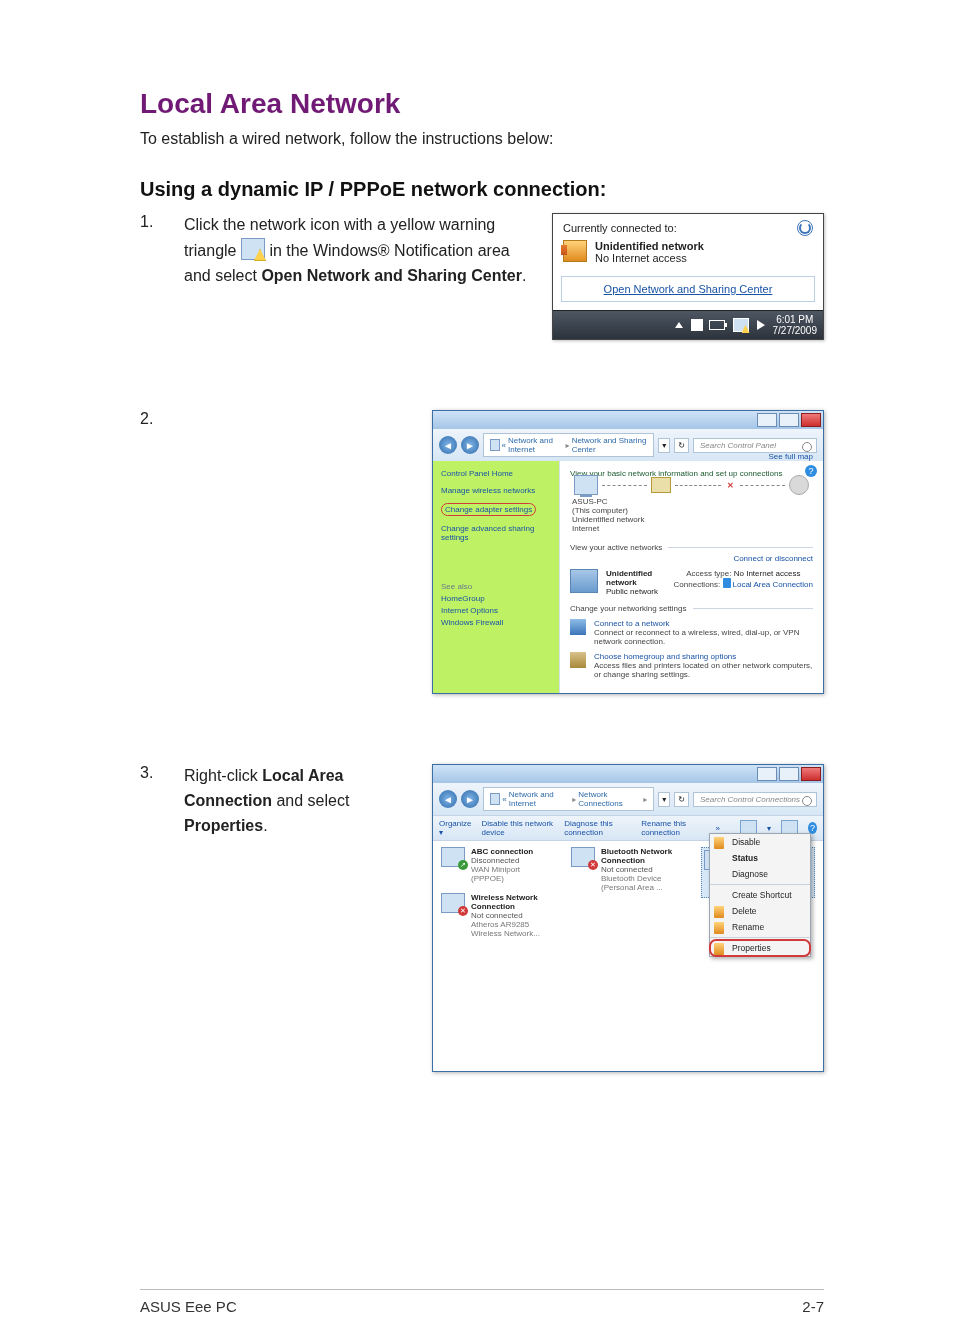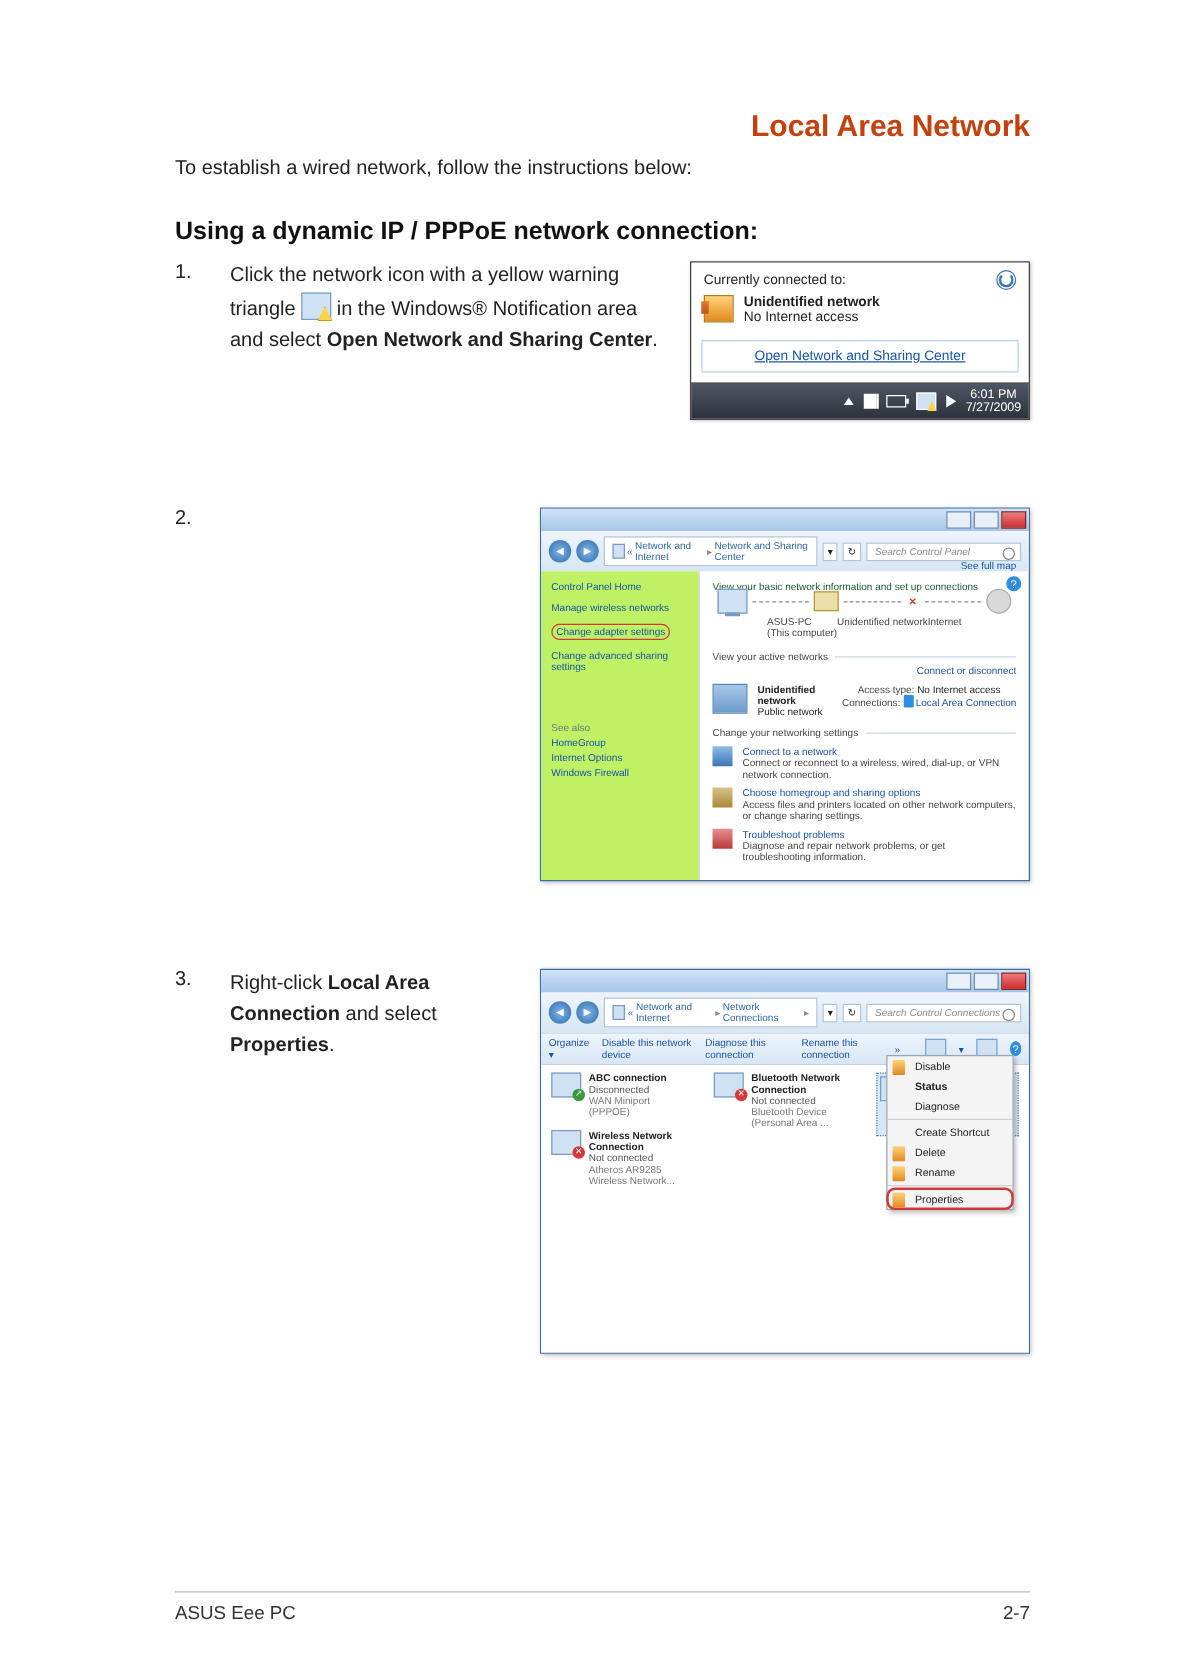--- a/index.html
+++ b/index.html
@@ -10,25 +10,24 @@
     color: #222;
   }
   .page {
     width: 954px;
     min-height: 1339px;
     box-sizing: border-box;
     padding: 88px 130px 40px 140px;
     position: relative;
   }
   h1 {
-    font-size: 24px;
+    font-size: 28px;
     font-weight: 700;
     margin: 0 0 10px 0;
-    color: #c2410c;
-    text-align: right;
+    color: #701a75;
   }
   .intro {
     font-size: 16px;
     margin: 0 0 30px 0;
   }
   h2 {
     font-size: 20px;
     font-weight: 700;
     color: #111;
     margin: 18px 0 12px 0;
@@ -190,21 +189,21 @@
   .win2-main{flex:1;padding:8px 10px;position:relative;}
   .helpq{position:absolute;right:6px;top:4px;width:12px;height:12px;border-radius:50%;background:#2e8de0;color:#fff;text-align:center;font-size:9px;line-height:12px;}
   .win2-main .title{color:#1a5a2e;margin-bottom:6px;}
   .diagram{display:flex;align-items:center;justify-content:space-between;margin:4px 0 2px 0;padding:0 4px;}
   .d-pc{width:22px;height:18px;background:#cfe2f3;border:1px solid #7a9bc4;position:relative;}
   .d-pc::after{content:"";position:absolute;left:5px;top:18px;width:12px;height:3px;background:#7a9bc4;}
   .dash{flex:1;border-top:1px dashed #888;margin:0 4px;}
   .d-net{width:18px;height:14px;background:#eadfa8;border:1px solid #b59a3a;}
   .d-x{color:#d13a3a;font-weight:700;margin:0 2px;}
   .d-globe{width:18px;height:18px;border-radius:50%;background:#d9d9d9;border:1px solid #aaa;}
-  .diag-labels{display:flex;justify-content:center;color:#444;padding:0 2px 6px 2px;}
+  .diag-labels{display:flex;justify-content:flex-end;color:#444;padding:0 2px 6px 2px;flex-direction:column;}
   .seefull{color:#1953a6;text-align:right;margin-top:-32px;margin-bottom:14px;}
 
   .grpline{display:flex;align-items:center;gap:6px;color:#444;margin:4px 0;}
   .grpline .rule{flex:1;border-top:1px solid #ccd6e2;}
   .connectlink{color:#1953a6;text-align:right;margin-top:-2px;margin-bottom:6px;}
 
   .netblock{display:flex;gap:8px;margin:4px 0 8px 0;}
   .netblock .ic{width:26px;height:22px;background:linear-gradient(#a7c7e7,#6a9bce);border:1px solid #5a86b4;}
   .kv{flex:1;}
   .kv .nb{font-weight:700;}
@@ -242,21 +241,21 @@
 
   .ctxmenu{position:absolute;right:12px;top:68px;width:100px;background:#f4f4f4;border:1px solid #9aa6b2;box-shadow:2px 2px 4px rgba(0,0,0,.3);font-size:8.5px;}
   .ctxmenu .mi{padding:3px 8px 3px 22px;position:relative;color:#222;}
   .ctxmenu .mi .sh{position:absolute;left:4px;top:3px;width:10px;height:12px;background:linear-gradient(#ffd27a,#e08a1e);border-radius:1px;}
   .ctxmenu .mi.bold{font-weight:700;}
   .ctxmenu hr{border:none;border-top:1px solid #ccd2d9;margin:2px 0;}
   .ctxmenu .mi.circled{outline:2px solid #d13a3a;outline-offset:-1px;border-radius:6px;}
 
   .win3-wrap{position:relative;}
 
-  .footer{position:absolute;bottom:40px;left:140px;right:130px;border-top:1px solid #bbb;padding-top:8px;display:flex;justify-content:space-between;font-size:15px;color:#333;}
+  .footer{position:absolute;bottom:24px;left:140px;right:130px;border-top:1px solid #bbb;padding-top:8px;display:flex;justify-content:space-between;font-size:15px;color:#333;}
 </style>
 </head>
 <body>
 
 <div class="page">
   <h1>Local Area Network</h1>
   <p class="intro">To establish a wired network, follow the instructions below:</p>
 
   <h2>Using a dynamic IP / PPPoE network connection:</h2>
 
@@ -385,27 +384,20 @@
                   <div class="d">Connect or reconnect to a wireless, wired, dial-up, or VPN network connection.</div>
                 </div>
             </div>
             <div class="opt">
               <div class="oic home"></div>
               <div class="ot">
                   <div class="h">Choose homegroup and sharing options</div>
                   <div class="d">Access files and printers located on other network computers, or change sharing settings.</div>
                 </div>
             </div>
-            <div class="opt">
-              <div class="oic red"></div>
-              <div class="ot">
-                  <div class="h">Troubleshoot problems</div>
-                  <div class="d">Diagnose and repair network problems, or get troubleshooting information.</div>
-                </div>
-            </div>
           </div>
         </div>
       </div>
     </div>
   </div>
 
   <div class="step">
     <div class="step-num">3.</div>
     <div class="step-text" style="flex:0 0 210px;">
       <span>Right-click </span><span class="bold">Local Area Connection</span><span> and select </span><span class="bold">Properties</span><span>.</span>

